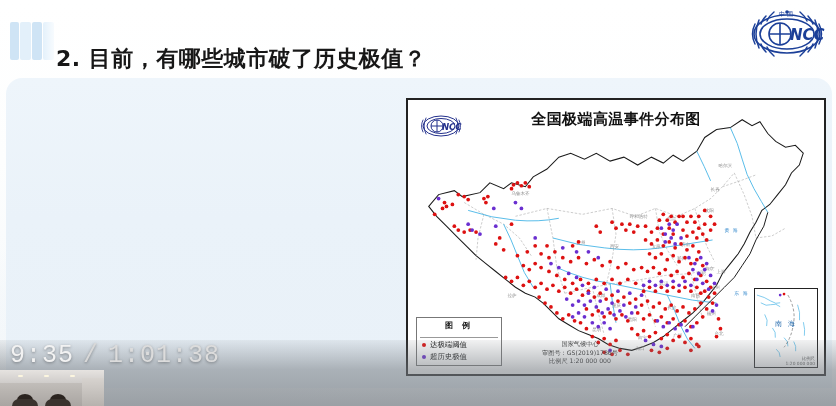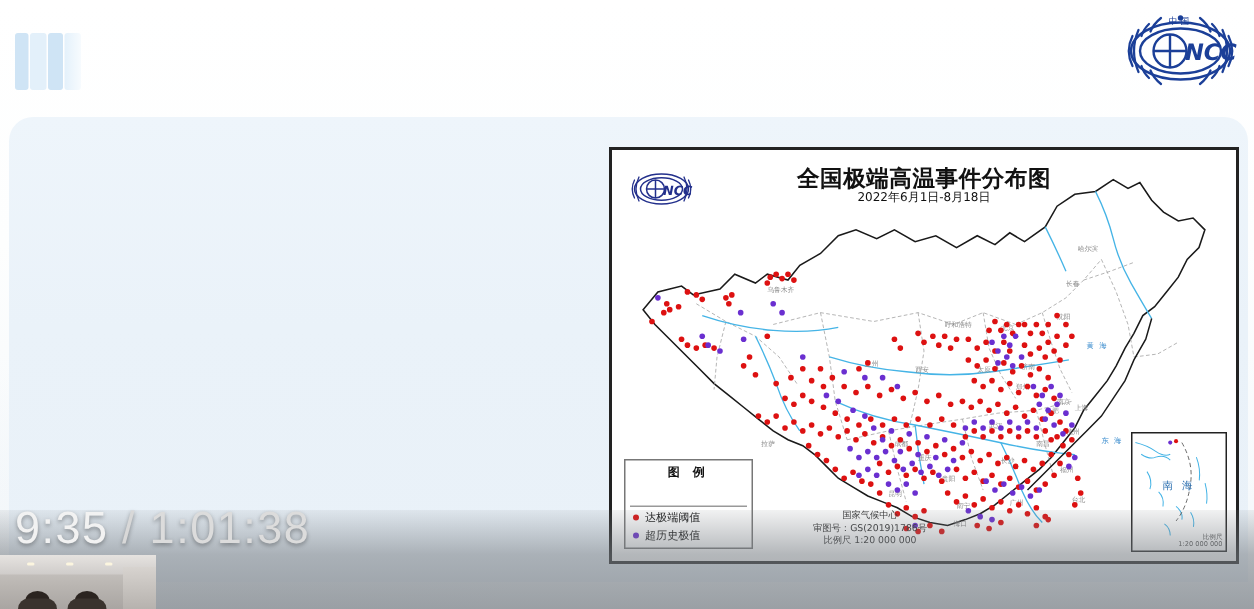--- a/index.html
+++ b/index.html
@@ -74,21 +74,21 @@
     font-size:8px;color:#111;
   }
   
   .legend{
     position:absolute;left:8px;bottom:8px;width:86px;
     border:1px solid #777;background:rgba(255,255,255,.85);
     padding:2px 3px 3px 3px;box-sizing:border-box;
   }
   .legend-title{
     text-align:center;font-size:8px;font-weight:700;color:#111;
-    letter-spacing:3px;padding-bottom:17px;border-bottom:1px solid #999;
+    letter-spacing:3px;padding-bottom:6px;border-bottom:1px solid #999;
     font-family:"DejaVu Sans","Liberation Sans",sans-serif;
   }
   .legend-row{display:flex;align-items:center;gap:4px;margin-top:2px;padding-left:2px;}
   .legend-dot{width:4px;height:4px;border-radius:50%;flex:0 0 auto;}
   .legend-label{font-size:7.4px;color:#111;font-family:"DejaVu Sans","Liberation Sans",sans-serif;}
   .credits{
     position:absolute;left:112px;bottom:9px;width:120px;text-align:center;
     font-size:6.2px;line-height:8.2px;color:#333;
     font-family:"DejaVu Sans","Liberation Sans",sans-serif;
   }
@@ -108,22 +108,22 @@
   }
 
   
   .player-veil{
     position:absolute;left:0;bottom:0;width:836px;height:66px;
     background:linear-gradient(180deg,rgba(120,125,130,.10) 0%,rgba(118,124,130,.55) 45%,rgba(120,126,132,.72) 100%);
     pointer-events:none;
   }
   .timestamp{
     position:absolute;left:10px;bottom:36px;
-    font-family:Liberation Sans, sans-serif;
-    font-size:30px;color:#f2f2f2;letter-spacing:1px;
+    font-family:Liberation Mono, monospace;
+    font-size:25px;color:#f2f2f2;letter-spacing:1px;
     text-shadow:0 1px 3px rgba(0,0,0,.35);white-space:nowrap;
   }
   .timestamp .sep{color:#d8d8d8;margin:0 9px;font-weight:300;}
   .timestamp .dur{color:#dcdcdc;}
   .pip{
     position:absolute;left:0;bottom:0;width:104px;height:36px;overflow:hidden;
     background:linear-gradient(180deg,#cfcbc8 0%,#bab6b2 55%,#a9a5a2 100%);
   }
   .pip .ceil{position:absolute;left:0;top:0;width:104px;height:13px;
     background:linear-gradient(180deg,#e6e3e0,#cfcccA);}
@@ -171,20 +171,21 @@
           <path d="M28 52 q-5 -4 -7 -9"></path>
         <path d="M62 48 q4 -4 5 -8"></path>
           <path d="M54 52 q5 -4 7 -9"></path>
       </g>
       <circle cx="41" cy="8" r="1.8" fill="#1b3f98"></circle>
       <text x="33" y="12" font-size="6" fill="#1b3f98" font-family="DejaVu Sans, sans-serif">中 国</text>
       <text x="44" y="36" font-size="15" font-weight="bold" font-style="italic" fill="#1b3f98" font-family="DejaVu Sans, sans-serif">NCC</text>
     </svg>
   </div>
 
+  <div class="title">2. 目前，有哪些城市破了历史极值？</div>
 
   <div class="panel"></div>
 
 
   <div class="map-card">
     <div class="map-inner">
 
       <svg viewBox="0 0 420 278" width="416" height="274" style="position:absolute;left:0;top:0;">
 
         <path d="M20 108 L30 96 L46 92 L54 98 L72 94 L82 84 L96 90 L104 84
@@ -616,21 +617,20 @@
             <path d="M5 12 q-3 6 0 12"></path>
               <path d="M8 10 q-4 8 0 16"></path>
             <path d="M41 12 q3 6 0 12"></path>
               <path d="M38 10 q4 8 0 16"></path>
           </g>
           <text x="24" y="22" font-size="8.5" font-weight="bold" font-style="italic" fill="#23308c" font-family="DejaVu Sans, sans-serif">NCC</text>
         </svg>
       </div>
 
       <div class="map-title">全国极端高温事件分布图</div>
-      <div class="map-sub">2022年6月1日-8月18日</div>
 
       <div class="legend">
         <div class="legend-title">图 例</div>
         <div class="legend-row">
           <span class="legend-dot" style="background:#dd1111"></span>
           <span class="legend-label">达极端阈值</span>
         </div>
         <div class="legend-row">
           <span class="legend-dot" style="background:#6a2fd0"></span>
           <span class="legend-label">超历史极值</span>

